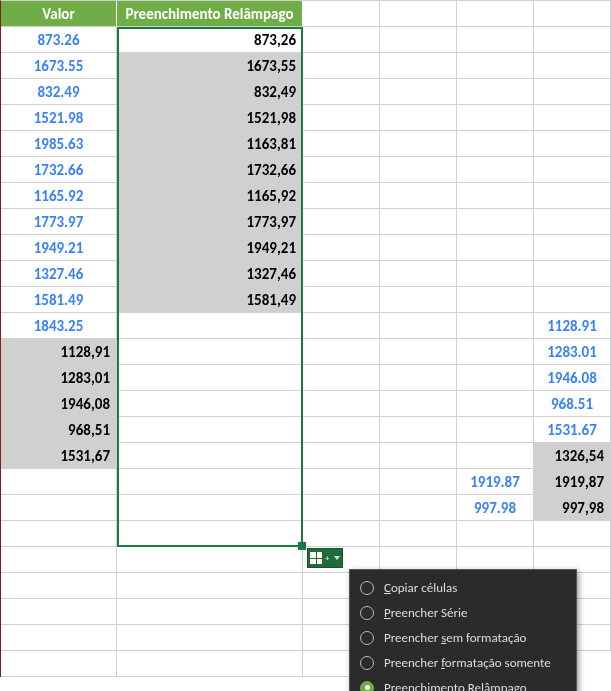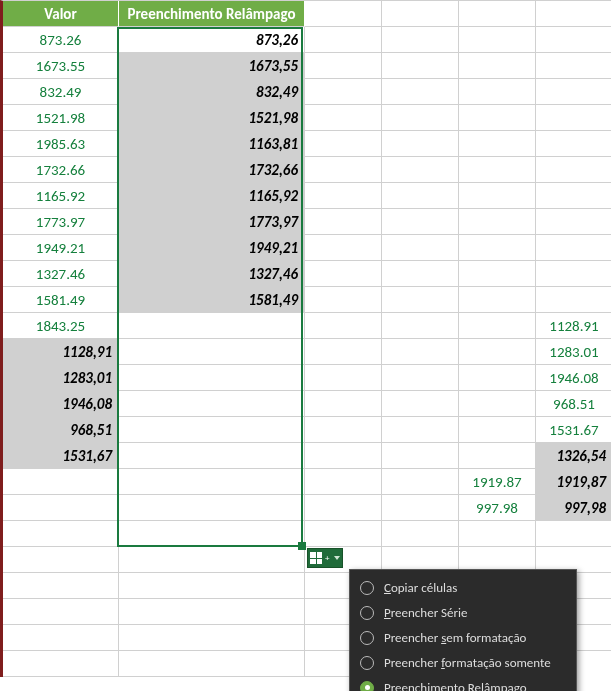--- a/index.html
+++ b/index.html
@@ -10,41 +10,41 @@
       width: 611px;
       height: 691px;
       position: relative;
       overflow: hidden;
     }
     .sheet {
       display: grid;
       grid-template-columns: 116px 186px 77px 77px 77px 77px;
       grid-auto-rows: 26px;
       border-top: 1px solid #d0d0d0;
-      border-left: 3px solid #7f1d1d;
+      border-left: 1px solid #7f1d1d;
     }
     .cell {
       border-right: 1px solid #d0d0d0;
       border-bottom: 1px solid #d0d0d0;
       padding: 0 6px;
       display: flex;
       align-items: center;
       overflow: hidden;
       white-space: nowrap;
     }
     .hdr {
       background: #70ad47;
       color: #fff;
       font-weight: bold;
       justify-content: center;
       border-right: 1px solid #fff;
     }
     .hdr:last-of-type-in-row { border-right: 1px solid #d0d0d0; }
-    .valor { justify-content: center; font-weight: normal; color: #15803d; }
-    .fill { justify-content: flex-end; font-weight: bold; color: #000; background: #d0d0d0; font-style: italic; }
+    .valor { justify-content: center; font-weight: bold; color: #3b82f6; }
+    .fill { justify-content: flex-end; font-weight: bold; color: #000; background: #d0d0d0; }
     .fill.first { background: #fff; }
 
     
     .sel {
       position: absolute;
       left: 117px;
       top: 27px;
       width: 186px;
       height: calc(26px * 20);
       border: 2px solid #1a7a3f;

